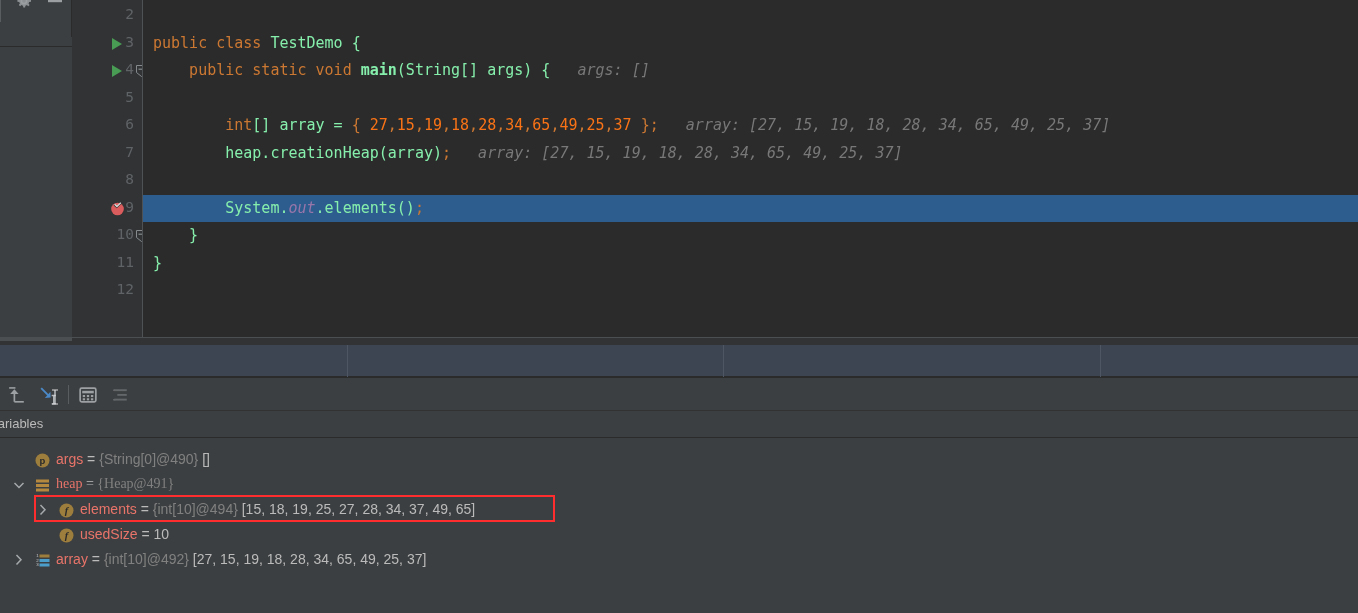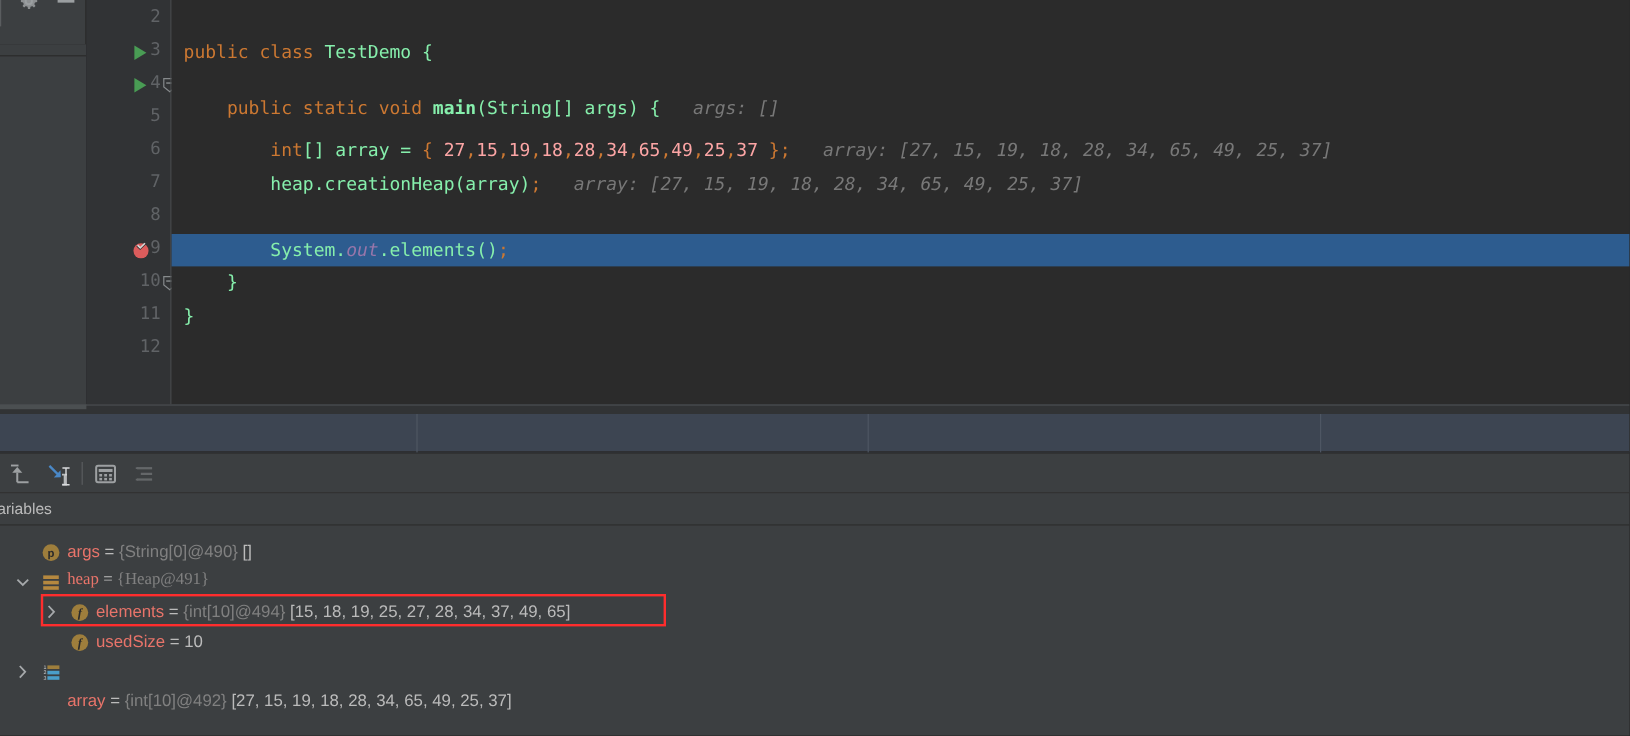--- a/index.html
+++ b/index.html
@@ -74,21 +74,21 @@
     position: absolute; left: 0; right: 0; height: 27.5px;
     font-family: "DejaVu Sans Mono", monospace;
     font-size: 15px; line-height: 27.5px;
     white-space: pre; color: #a9b7c6;
   }
   .code-line .txt { position: absolute; left: 10px; top: 0; }
   .hl-line { background: #2d5c8f; }
 
   .kw    { color: #cc7832; }
   .plain { color: #86efac; }
-  .num   { color: #fca5a5; }
+  .num   { color: #f97316; }
   .punct { color: #cc7832; }
   .statf { color: #9876aa; font-style: italic; }
   .bold  { font-weight: bold; }
   .hint  { color: #787878; font-style: italic; }
 
   
   .band-top {
     position: absolute; left: 0; top: 337px; width: 1358px; height: 8px;
     background: #313335;
   }
@@ -223,21 +223,21 @@
         </div>
         <div class="line" style="top: 277px;">
           <span class="lnum">12</span>
         </div>
       </div>
     <div class="gutter-divider"></div>
     <div class="code-area">
 
     <div class="code-line" style="top: 2px;"><span class="txt"></span></div>
         <div class="code-line" style="top: 29.5px;"><span class="txt"><span class="kw">public </span><span class="kw">class </span><span class="plain">TestDemo </span><span class="plain">{</span></span></div>
-        <div class="code-line" style="top: 57px; margin-top: 20px;"><span class="txt"><span class="kw">    public </span><span class="kw">static </span><span class="kw">void </span><span class="plain bold">main</span><span class="plain">(String[] args) {</span><span class="hint">   args: []</span></span></div>
+        <div class="code-line" style="top: 57px;"><span class="txt"><span class="kw">    public </span><span class="kw">static </span><span class="kw">void </span><span class="plain bold">main</span><span class="plain">(String[] args) {</span><span class="hint">   args: []</span></span></div>
         <div class="code-line" style="top: 112px;"><span class="txt"><span class="plain">        </span><span class="kw">int</span><span class="plain">[] array = </span><span class="punct">{</span><span class="num"> 27</span><span class="punct">,</span><span class="num">15</span><span class="punct">,</span><span class="num">19</span><span class="punct">,</span><span class="num">18</span><span class="punct">,</span><span class="num">28</span><span class="punct">,</span><span class="num">34</span><span class="punct">,</span><span class="num">65</span><span class="punct">,</span><span class="num">49</span><span class="punct">,</span><span class="num">25</span><span class="punct">,</span><span class="num">37</span><span class="punct"> }</span><span class="punct">;</span><span class="hint">   array: [27, 15, 19, 18, 28, 34, 65, 49, 25, 37]</span></span></div>
         <div class="code-line" style="top: 139.5px;"><span class="txt"><span class="plain">        heap.creationHeap(array)</span><span class="punct">;</span><span class="hint">   array: [27, 15, 19, 18, 28, 34, 65, 49, 25, 37]</span></span></div>
         <div class="code-line hl-line" style="top: 194.5px;"><span class="txt"><span class="plain">        System.</span><span class="statf">out</span><span class="plain">.elements()</span><span class="punct">;</span></span></div>
         <div class="code-line" style="top: 222px;"><span class="txt"><span class="plain">    }</span></span></div>
         <div class="code-line" style="top: 249.5px;"><span class="txt"><span class="plain">}</span></span></div>
         <div class="code-line" style="top: 277px;"><span class="txt"></span></div>
       </div>
   </div>
 
   <div class="band-top">
@@ -330,17 +330,17 @@
           <path d="M4.5 3l4.5 4.8L4.5 12.6" stroke="#a6a9ab" stroke-width="1.5" fill="none"></path>
         </svg>
         <svg class="vico" viewBox="0 0 17 17" style="left: 34px;">
           <rect x="5.5" y="2.5" width="10" height="3" fill="#9e7e3c"></rect>
           <rect x="5.5" y="7" width="10" height="3" fill="#4a9ec9"></rect>
           <rect x="5.5" y="11.5" width="10" height="3" fill="#4a9ec9"></rect>
           <text x="2.3" y="5.4" font-family="Liberation Sans, sans-serif" font-size="4.4" fill="#c8cbcd">1</text>
           <text x="2.3" y="9.9" font-family="Liberation Sans, sans-serif" font-size="4.4" fill="#c8cbcd">2</text>
           <text x="2.3" y="14.3" font-family="Liberation Sans, sans-serif" font-size="4.4" fill="#c8cbcd">3</text>
         </svg>
-        <span class="vtext" style="left: 56px; margin-top: 24px;"><span class="vname">array</span><span class="veq"> = </span><span class="vtype">{int[10]@492}</span><span class="vval"> [27, 15, 19, 18, 28, 34, 65, 49, 25, 37]</span></span>
+        <span class="vtext" style="left: 56px;"><span class="vname">array</span><span class="veq"> = </span><span class="vtype">{int[10]@492}</span><span class="vval"> [27, 15, 19, 18, 28, 34, 65, 49, 25, 37]</span></span>
       </div>
     </div>
 
 </div>
 
 </body></html>

